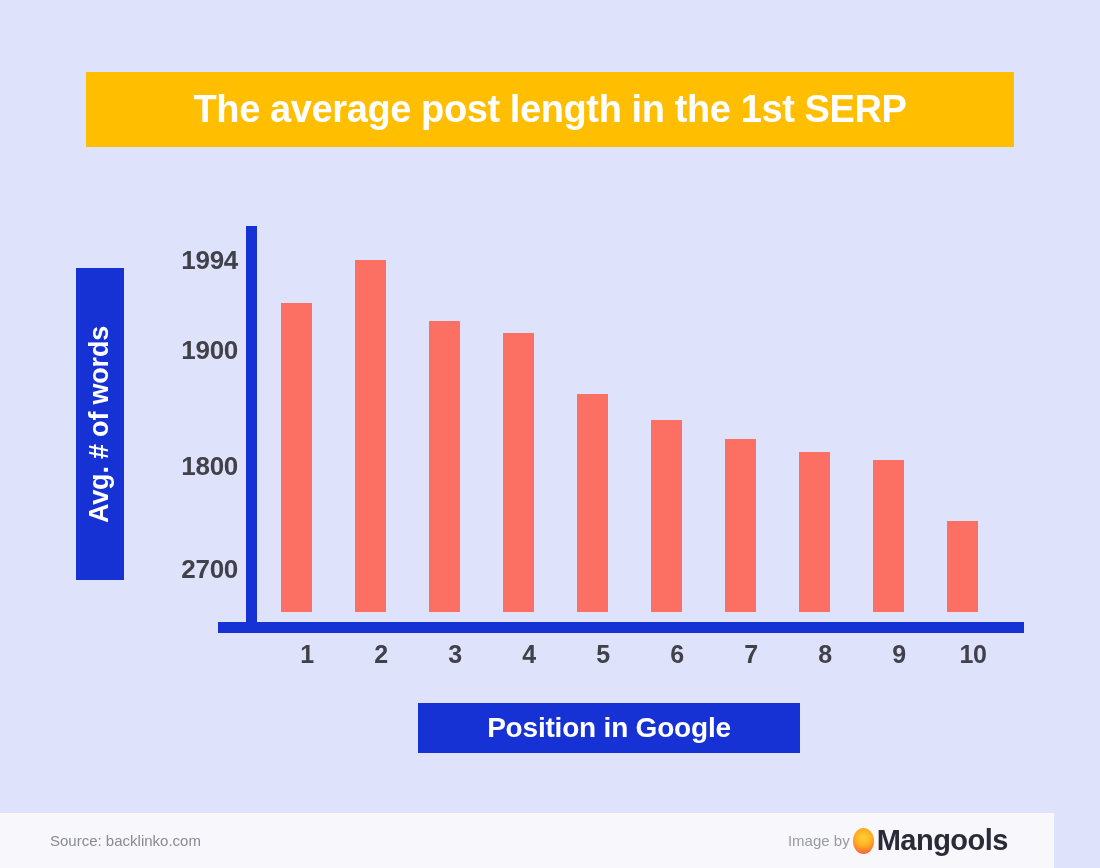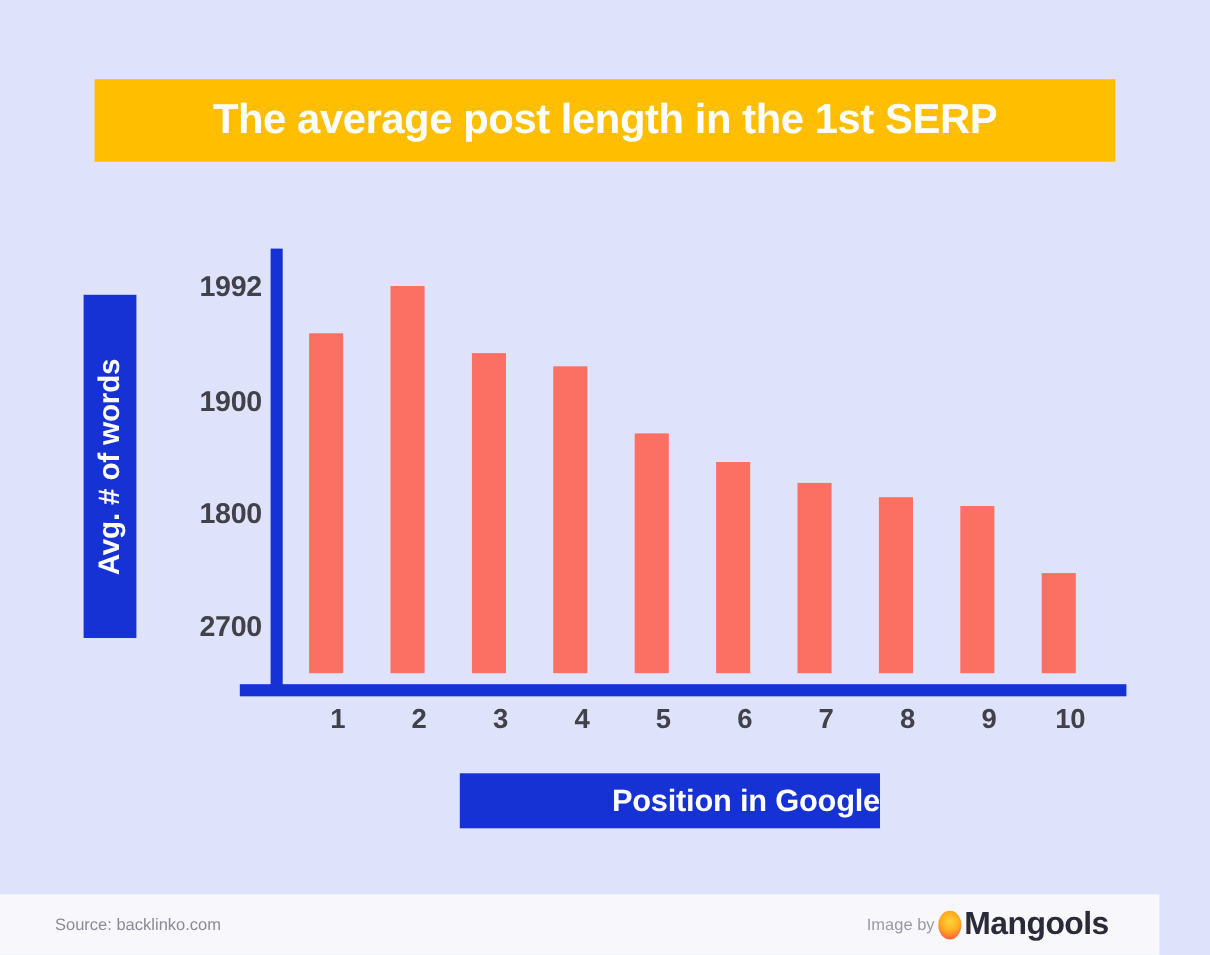--- a/index.html
+++ b/index.html
@@ -146,21 +146,21 @@
   
   .xlabel-box {
     position: absolute;
     left: 418px;
     top: 703px;
     width: 382px;
     height: 50px;
     background: #1632d4;
     display: flex;
     align-items: center;
-    justify-content: flex-end;
+    justify-content: center;
   }
   .xlabel-text {
     color: #ffffff;
     font-size: 28px;
     font-weight: bold;
     letter-spacing: -0.2px;
     white-space: nowrap;
   }
 
   
@@ -211,22 +211,22 @@
   <div class="title-text">The average post length in the 1st SERP</div>
 </div>
 
 <div class="chart">
 
   <div class="ylabel-box">
     <div class="ylabel-text">Avg. # of words</div>
   </div>
 
   <div class="yticks-col" id="yticks">
-      <div class="ytick" style="top: 245.027px;">1992</div>
-      <div class="ytick" style="top: 350px;">1900</div>
+      <div class="ytick" style="top: 245.027px;">1994</div>
+      <div class="ytick" style="top: 335px;">1900</div>
       <div class="ytick" style="top: 450.893px;">1800</div>
       <div class="ytick" style="top: 553.827px;">2700</div>
     </div>
 
   <div class="y-axis-line"></div>
   <div class="x-axis-line"></div>
 
   <div class="plot" id="plot">
       <div class="bar-slot" style="left: 0px;">
         <div class="bar" style="height: 308.8px; background: rgb(252, 111, 99);"></div>

